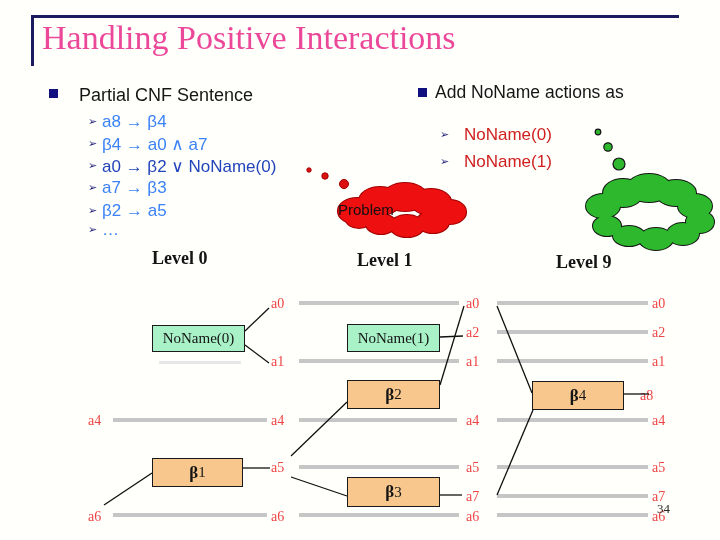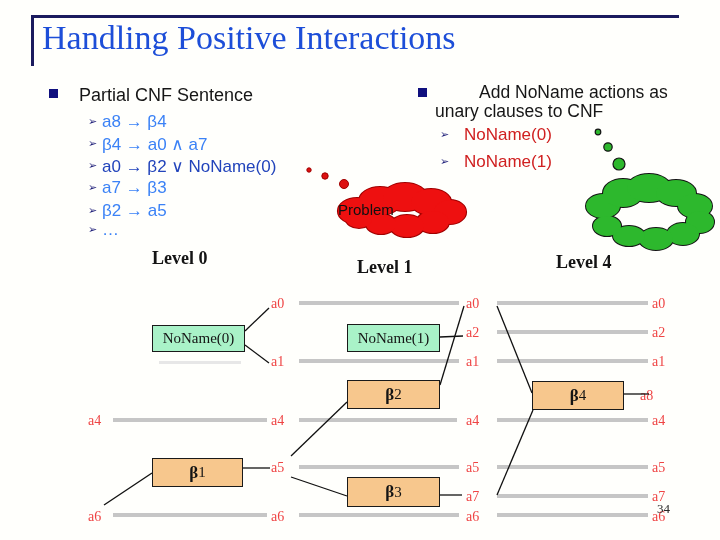--- a/index.html
+++ b/index.html
@@ -5,21 +5,21 @@
   html,body{margin:0;padding:0;}
   .slide{
     position:relative; width:720px; height:540px; overflow:hidden;
     background:#fffffc;
     font-family:"Liberation Sans", sans-serif;
   }
   
   .title{
     position:absolute; left:42px; top:19px;
     font-family:"Liberation Serif", serif;
-    font-size:34px; color:#1d4ed8; white-space:nowrap;
+    font-size:34px; color:#ec4899; white-space:nowrap;
   }
   .tline{position:absolute; left:31px; top:15px; width:648px; height:3px; background:#1b1b5e;}
   .vline{position:absolute; left:31px; top:15px; width:3px; height:51px; background:#1b1b5e;}
   
   .sqbullet{position:absolute; width:9px; height:9px; background:#10107e;}
   .heading{position:absolute; font-size:18px; color:#161616; white-space:nowrap;}
   .clause-row{position:absolute; left:0; height:22px; white-space:nowrap;}
   .clauses{position:absolute; left:88px; top:112px; width:300px; height:140px;}
   .clause-row .arrow{
     position:absolute; left:0; top:3px; font-size:11px; color:#1d1d78;
@@ -89,22 +89,21 @@
       <span class="arrow">➢</span>
       <span class="ctext">β2 → a5</span>
     </div>
     <div class="clause-row" style="top:108px;">
       <span class="arrow">➢</span>
       <span class="ctext">…</span>
     </div>
   </div>
 
   <div class="sqbullet" style="left:418px; top:88px;"></div>
-  <div class="heading" style="left:435px; top:82px; font-size:17.5px;margin-left:44px;">Add NoName actions as</div>
-  <div class="heading" style="left:435px; top:101px; font-size:17.5px;">unary clauses to CNF</div>
+  <div class="heading" style="left:435px; top:82px; font-size:17.5px;">Add NoName actions as</div>
   <div class="ritems">
     <div class="clause-row" style="top:0;">
       <span class="arrow">➢</span>
       <span class="ctext" style="left:24px;">NoName(0)</span>
     </div>
     <div class="clause-row" style="top:27px;">
       <span class="arrow">➢</span>
       <span class="ctext" style="left:24px;">NoName(1)</span>
     </div>
   </div>
@@ -202,22 +201,22 @@
     <g fill="#2db82d" stroke="#141414" stroke-width="1.2">
       <circle cx="598" cy="132" r="2.8"></circle>
         <circle cx="608" cy="147" r="4.2"></circle>
         <circle cx="619" cy="164" r="6"></circle>
     </g>
   </svg>
 
   <div class="cloudtext" style="left:338px; top:201px; width:130px;">Problem</div>
 
   <div class="lvl" style="left:152px; top:248px;">Level 0</div>
-  <div class="lvl" style="left:357px; top:250px;margin-top:7px;">Level 1</div>
-  <div class="lvl" style="left:556px; top:252px;">Level 4</div>
+  <div class="lvl" style="left:357px; top:250px;">Level 1</div>
+  <div class="lvl" style="left:556px; top:252px;">Level 9</div>
 
   <div class="abox mint lay3" style="left:152px; top:325px; width:93px; height:27px;">NoName(0)</div>
   <div class="abox mint lay3" style="left:347px; top:324px; width:93px; height:28px;">NoName(1)</div>
   <div class="abox peach lay3" style="left:347px; top:380px; width:93px; height:29px;">
       <span class="bsym">β</span>
       <span>2</span>
     </div>
   <div class="abox peach lay3" style="left:532px; top:381px; width:92px; height:29px;">
       <span class="bsym">β</span>
       <span>4</span>

